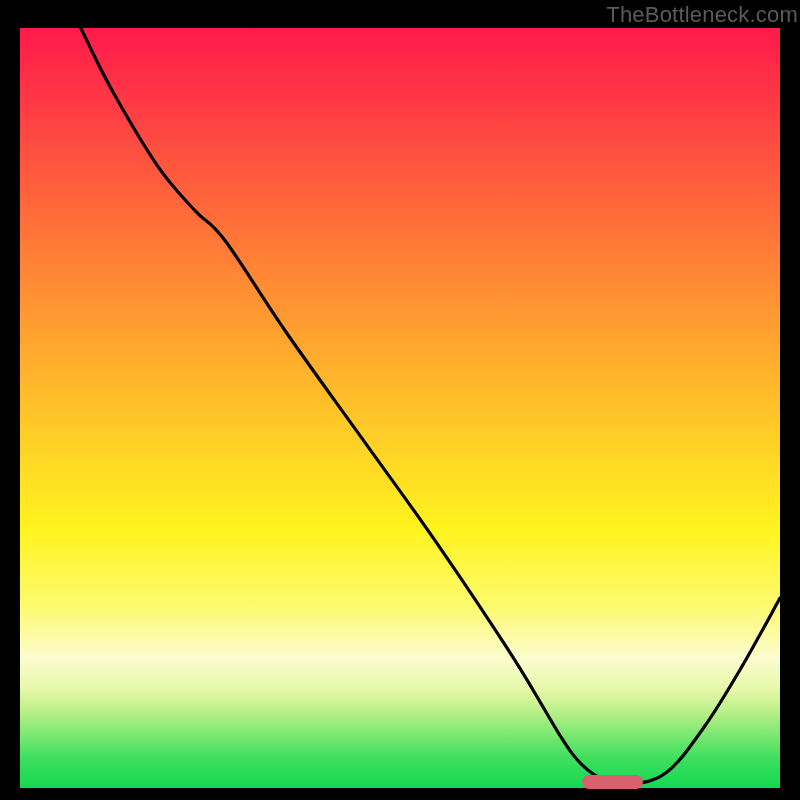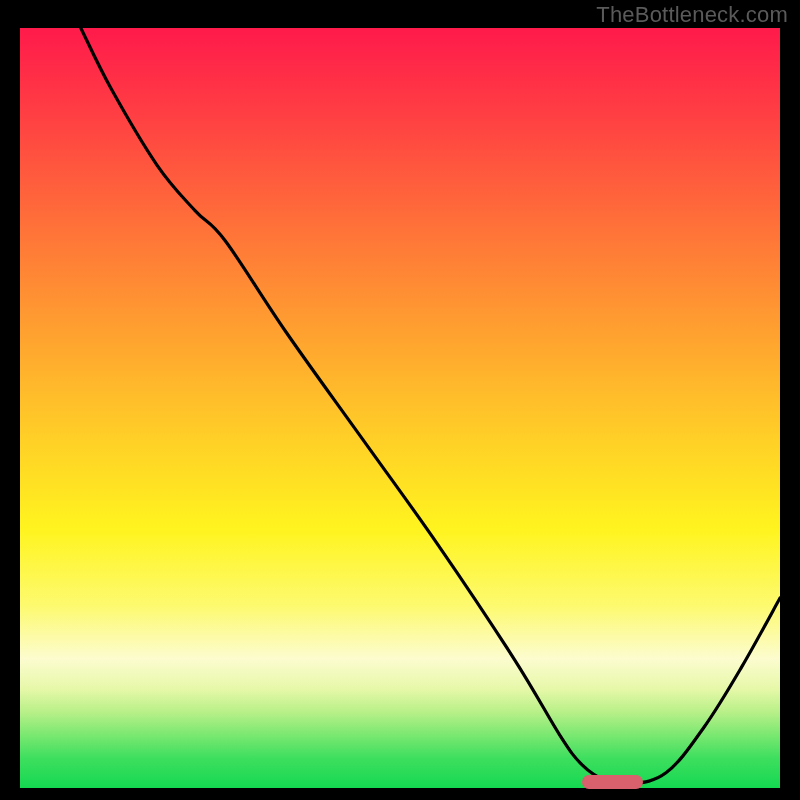--- a/index.html
+++ b/index.html
@@ -13,21 +13,21 @@
   }
   .frame {
     position: relative;
     width: 800px;
     height: 800px;
     background: #000;
   }
   .watermark {
     position: absolute;
     top: 2px;
-    right: 12px;
+    right: 2px;
     color: #5a5a5a;
     font-size: 22px;
     font-weight: 500;
     letter-spacing: 0.2px;
     user-select: none;
   }
   .plot {
     position: absolute;
     left: 20px;
     top: 28px;

